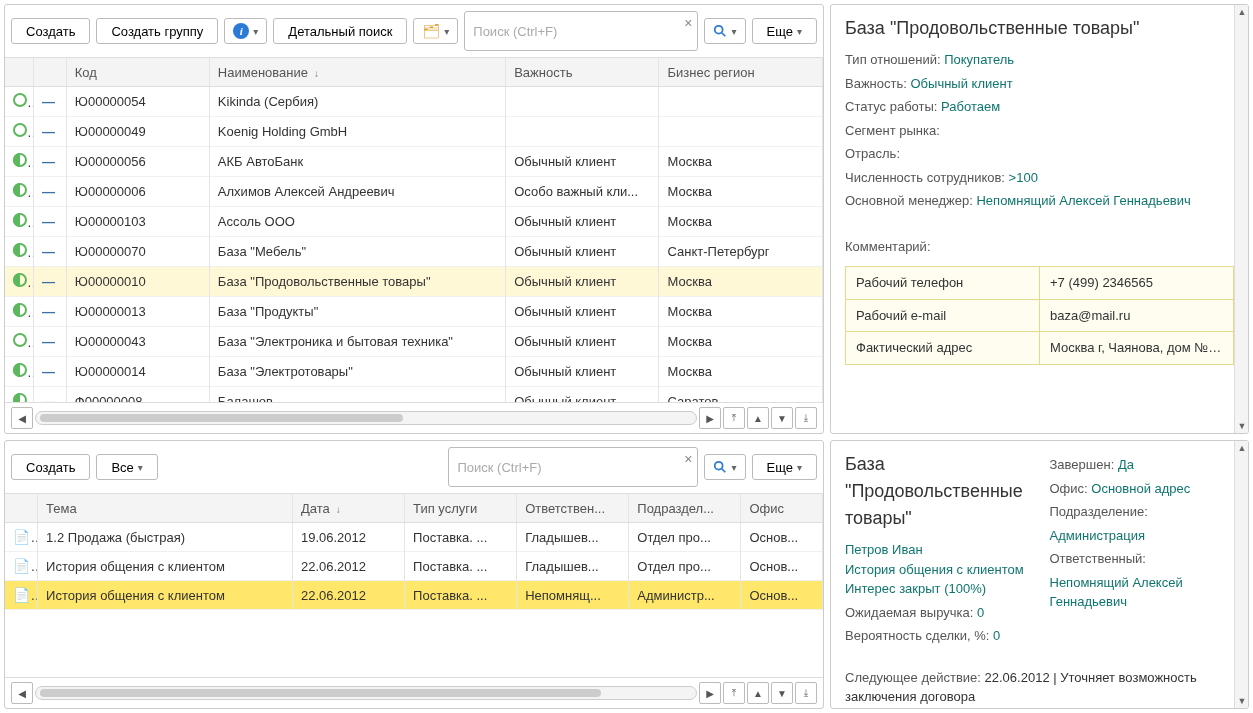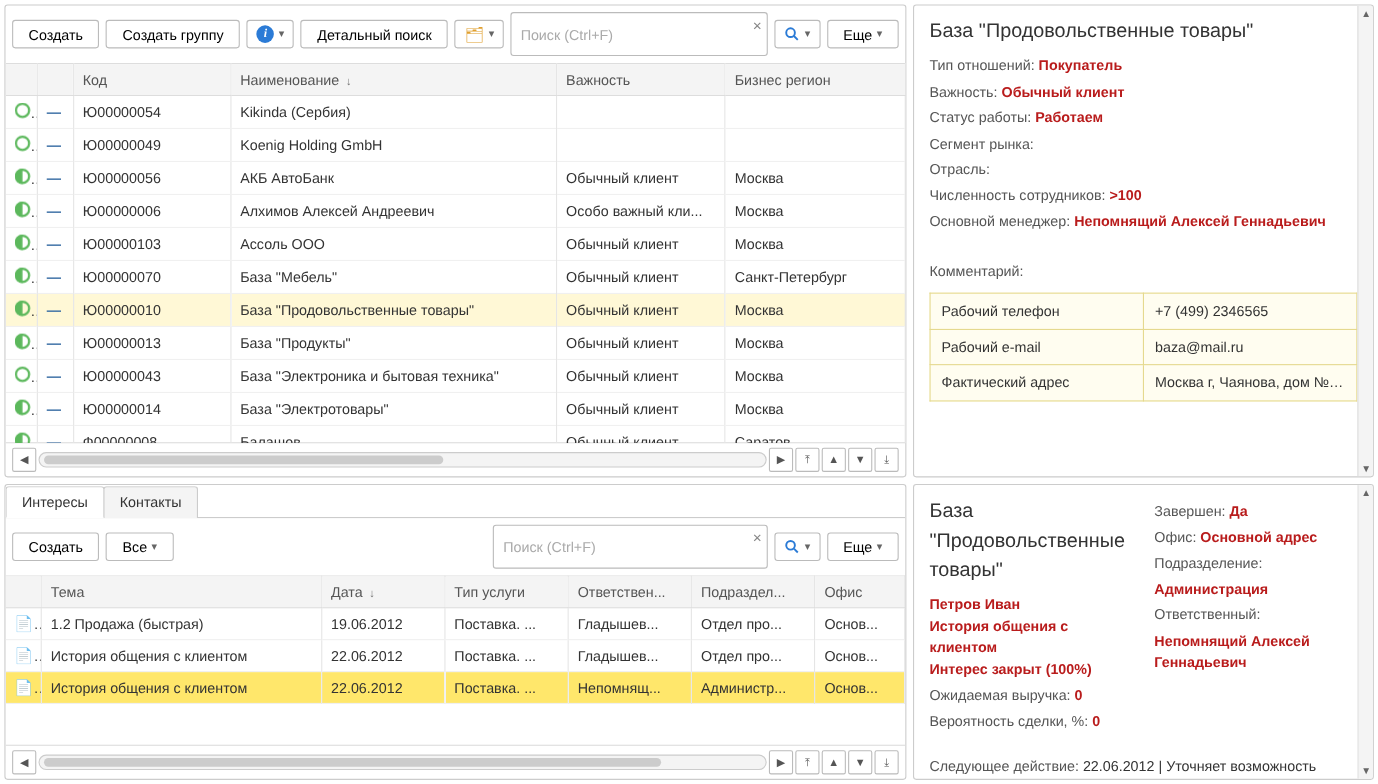--- a/index.html
+++ b/index.html
@@ -142,21 +142,21 @@
     line-height:1.5;
   }
   .detail h2 {
     margin: 0 0 8px 0;
     font-size: 18px;
     font-weight: normal;
     color: #333;
   }
   .detail .row { margin: 4px 0; }
   .detail .row .lbl { color:#555; }
-  .detail a, .link { color:#b91c1c; text-decoration:none;font-weight:bold; }
+  .detail a, .link { color:#0f766e; text-decoration:none; }
   .contact-table {
     margin-top:10px;
     border:1px solid #e5d98e;
     background:#fffdf0;
     width:100%;
   }
   .contact-table td {
     border:1px solid #e5d98e;
     padding:6px 10px;
     font-size:13px;
@@ -399,24 +399,20 @@
         </table>
     </div>
     <div class="scroll-side">
       <div class="sbtn">▲</div>
       <div class="track"></div>
       <div class="sbtn">▼</div>
     </div>
   </div>
 
   <div class="panel" style="grid-column:1;grid-row:2;">
-    <div class="tabs">
-      <div class="tab active">Интересы</div>
-      <div class="tab">Контакты</div>
-    </div>
     <div class="toolbar">
       <button class="btn">Создать</button>
       <button class="btn">
           <span>Все</span>
           <span class="caret">▾</span>
         </button>
       <div style="flex:1"></div>
       <div class="search-box" style="flex:0 0 250px">
         <input type="text" placeholder="Поиск (Ctrl+F)" style="">
         <span class="search-clear">×</span>

